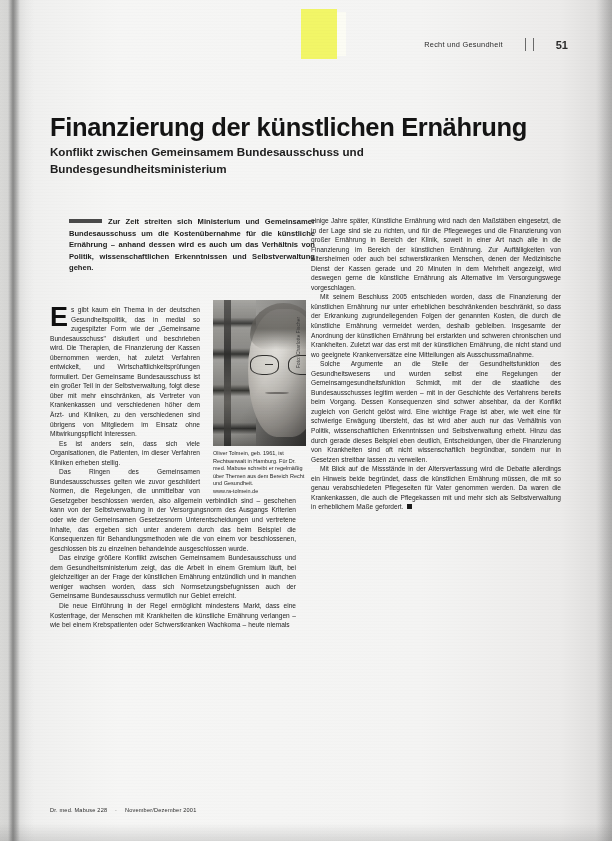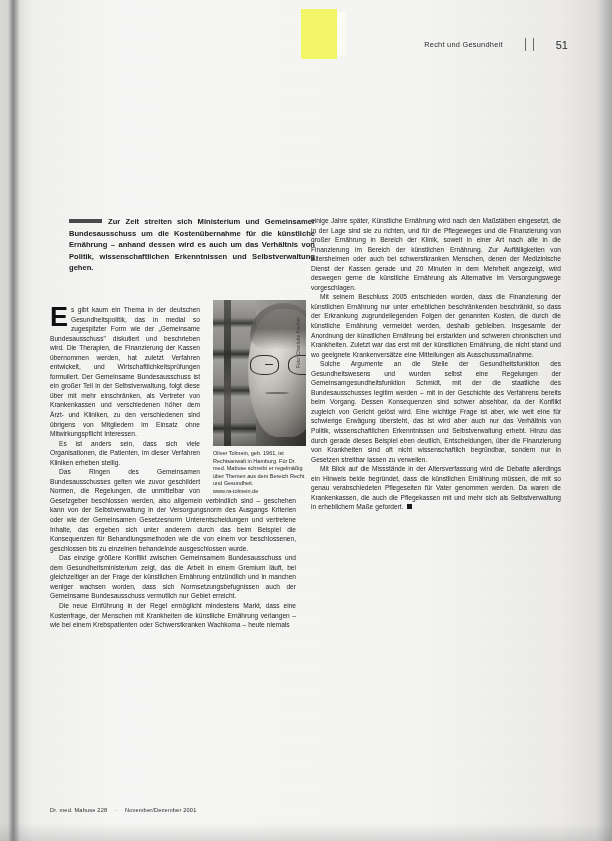--- a/index.html
+++ b/index.html
@@ -91,21 +91,21 @@
     white-space: nowrap;
   }
   .runhead .bars {
     display: inline-block;
     width: 7px; height: 13px;
     border-left: 1px solid #6a6a6a;
     border-right: 1px solid #6a6a6a;
   }
   .runhead .pno {
     font-size: 11px;
-    font-weight: normal;
+    font-weight: bold;
   }
 
   
   .headline {
     position: absolute;
     left: 50px; top: 96px;
     width: 520px;
     font-size: 25.5px;
     font-weight: bold;
     letter-spacing: -0.35px;
@@ -313,20 +313,22 @@
 <body>
 
 <div id="page">
 
   <div class="runhead">
     <span class="sec">Recht und Gesundheit</span>
     <span class="bars"></span>
     <span class="pno">51</span>
   </div>
 
+  <h1 class="headline">Finanzierung der künstlichen Ernährung</h1>
+  <h2 class="subhead">Konflikt zwischen Gemeinsamem  Bundesausschuss und Bundesgesundheitsministerium</h2>
 
   <div class="lead">
     <span class="lead-rule"></span><span>Zur Zeit streiten sich Ministerium und Gemeinsamer Bundesausschuss um die Kostenübernahme für die künstliche Ernährung – anhand dessen wird es auch um das Verhältnis von Politik, wissenschaftlichen Erkenntnissen und Selbstverwaltung gehen.</span>
   </div>
 
   <div class="col col-left">
     <div class="photo-float"></div>
     <p class="first">
       <span class="dropcap">E</span><span>s gibt kaum ein Thema in der deutschen Gesundheitspolitik, das in medial so zugespitzter Form wie der „Gemeinsame Bundesausschuss" diskutiert und beschrieben wird. Die Therapien, die Finanzierung der Kassen übernommen werden, hat zuletzt Verfahren entwickelt, und Wirtschaftlichkeitsprüfungen formuliert. Der Gemeinsame Bundesausschuss ist ein großer Teil in der Selbstverwaltung, folgt diese über mit mehr einschränken, als Vertreter von Krankenkassen und verschiedenen höher dem Ärzt- und Kliniken, zu den verschiedenen sind übrigens von Mitgliedern im Einsatz ohne Mitwirkungspflicht  Interessen.</span>
     </p>

